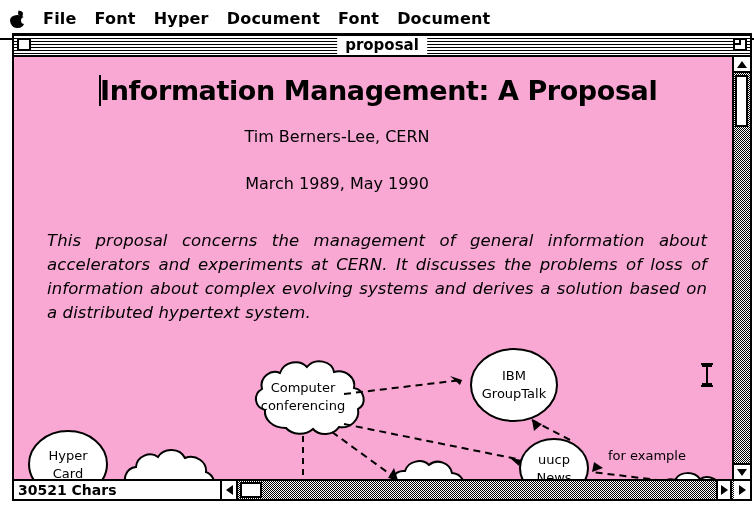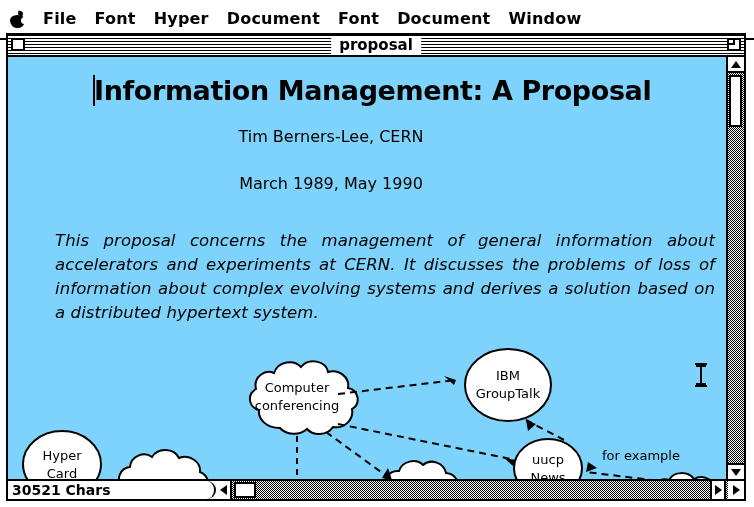--- a/index.html
+++ b/index.html
@@ -69,21 +69,21 @@
     color: #000000;
     padding: 0 9px;
     line-height: 26px;
     letter-spacing: 0.2px;
     white-space: nowrap;
   }
 
   
   #window {
     position: absolute;
-    left: 6px;
+    left: 12px;
     top: 33px;
     width: 740px;
     height: 468px;
     background: #ffffff;
     border: 2px solid #000000;
     box-sizing: border-box;
   }
 
   
   #titlebar {
@@ -147,21 +147,21 @@
     top: 22px;
     right: 0;
     bottom: 0;
     overflow: hidden;
   }
   #page {
     position: absolute;
     left: 0; top: 0;
     right: 18px;
     bottom: 20px;
-    background: #7dd3fc;
+    background: #f9a8d4;
     overflow: hidden;
   }
 
   
   .doc-title {
     position: absolute;
     left: 86px;
     top: 18px;
     font-family: "DejaVu Sans", sans-serif;
     font-size: 27px;
@@ -194,21 +194,20 @@
     left: 33px;
     top: 172px;
     width: 660px;
     font-family: "DejaVu Sans", sans-serif;
     font-style: italic;
     font-size: 16.5px;
     line-height: 24px;
     color: #000;
     text-align: justify;
     letter-spacing: 0.1px;
-    margin-left: 14px;
   }
 
   
   #diagram {
     position: absolute;
     left: 0;
     top: 275px;
     width: 704px;
     height: 150px;
   }
@@ -338,21 +337,20 @@
   #char-count {
     width: 208px;
     font-family: "DejaVu Sans", sans-serif;
     font-size: 14px;
     font-weight: bold;
     line-height: 18px;
     padding-left: 4px;
     border-right: 2px solid #000;
     box-sizing: border-box;
     white-space: nowrap;
-    border-radius: 9px;
   }
   #hscroll {
     position: relative;
     flex: 1;
     background:
       repeating-conic-gradient(#000 0 25%, #fff 0 50%) 0 0/2px 2px;
   }
   .hs-arrow {
     position: absolute;
     top: 0;
@@ -388,21 +386,20 @@
         <span class="body"></span>
         <span class="bite"></span>
     </span>
   </div>
   <div class="menu-item">File</div>
   <div class="menu-item">Font</div>
   <div class="menu-item">Hyper</div>
   <div class="menu-item">Document</div>
   <div class="menu-item">Font</div>
   <div class="menu-item">Document</div>
-  <div class="menu-item">Window</div>
 </div>
 
 <div id="window">
 
   <div id="titlebar">
     <div id="close-box"></div>
     <div id="window-title">proposal</div>
     <div id="zoom-box"></div>
   </div>
 

